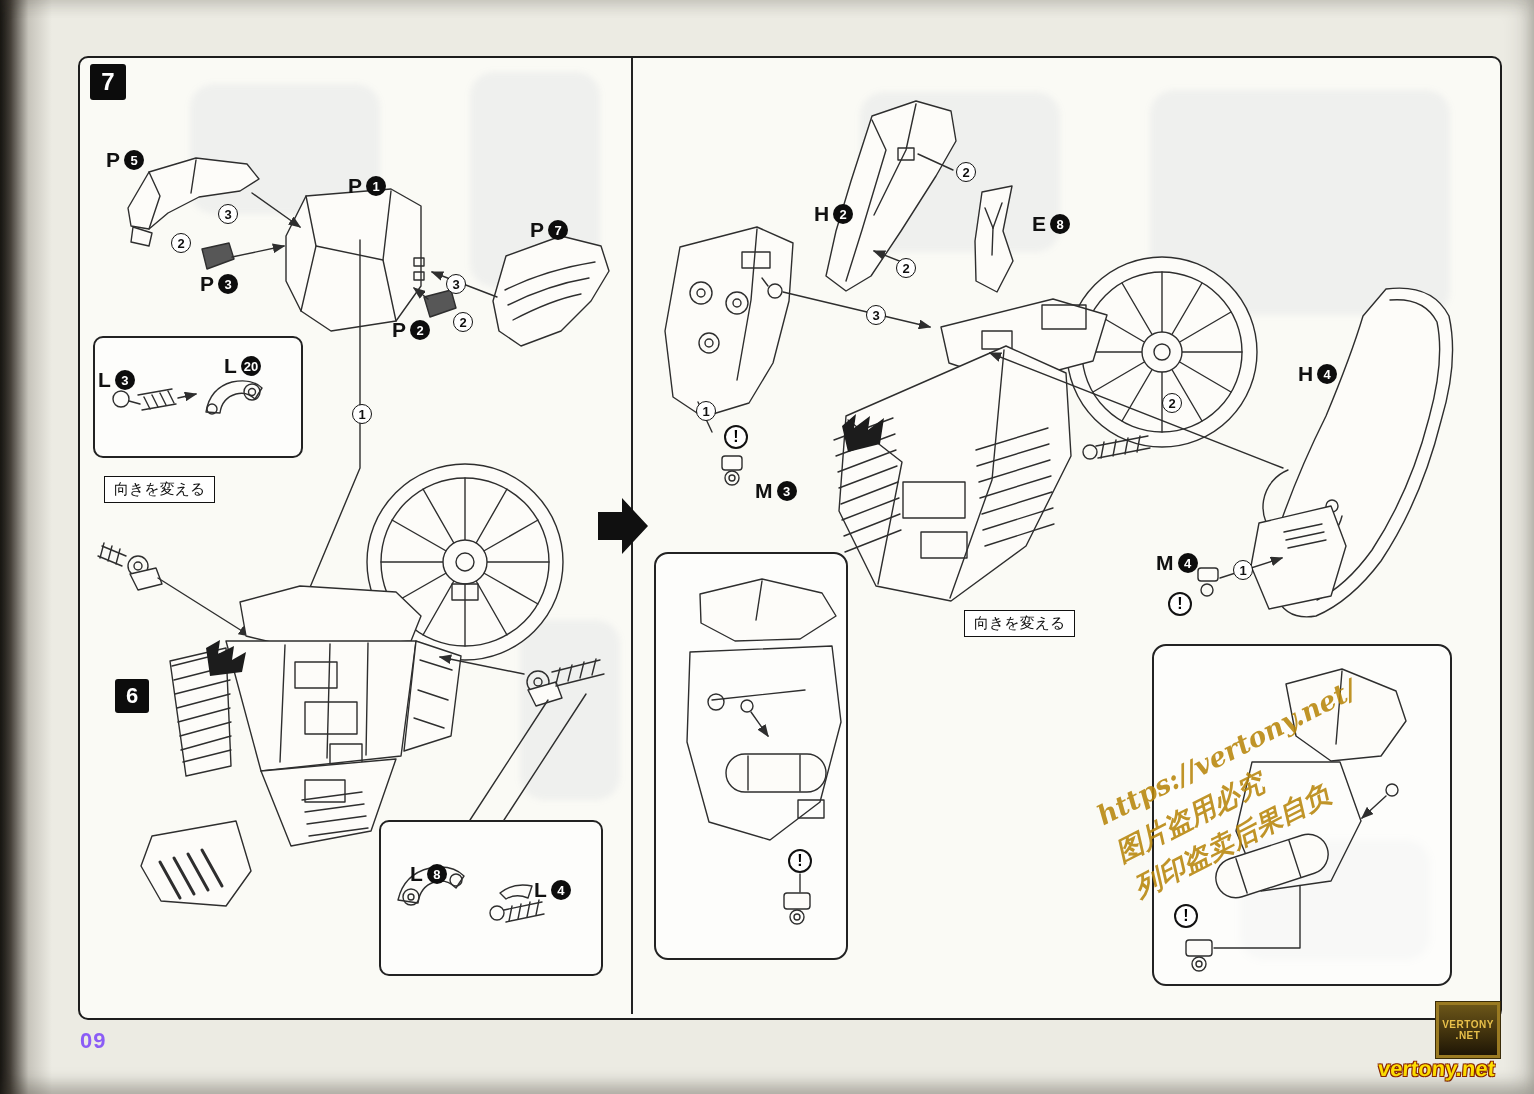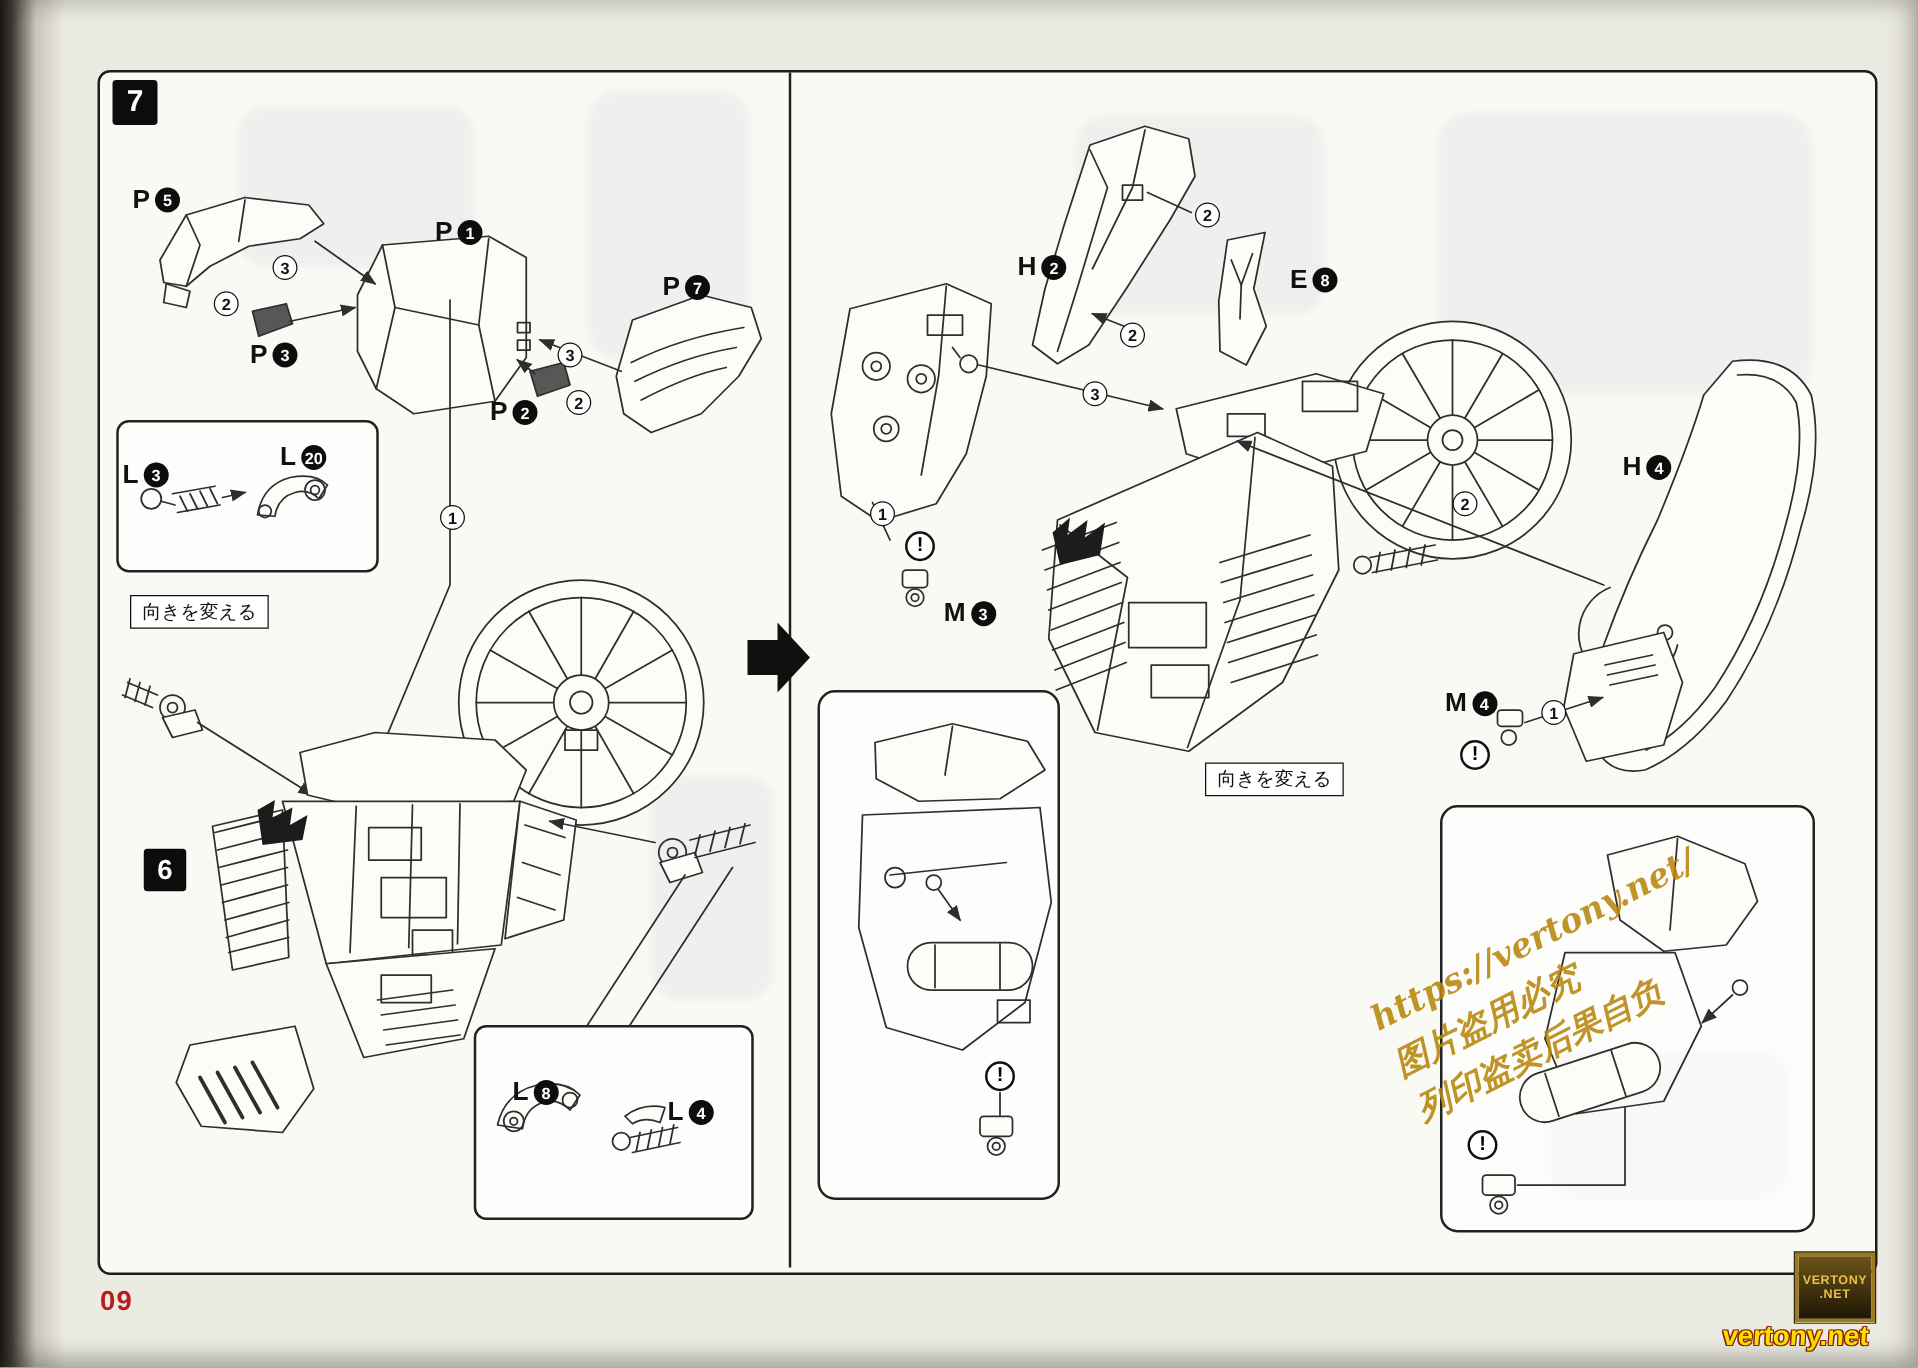--- a/index.html
+++ b/index.html
@@ -23,21 +23,21 @@
   .step-badge.small{width:34px;height:34px;font-size:22px;}
   .part-label{position:absolute;display:flex;align-items:center;gap:4px;z-index:4;
         font:600 21px "Liberation Sans",sans-serif;color:#111;}
   .pl-badge{display:inline-flex;min-width:20px;height:20px;padding:0 3px;border-radius:11px;background:#0d0d0d;color:#fff;
         font:700 13px "Liberation Sans",sans-serif;align-items:center;justify-content:center;box-sizing:border-box;}
   .callout{position:absolute;width:20px;height:20px;border:1.6px solid #111;border-radius:50%;background:#fff;color:#111;z-index:4;
         font:600 13px "Liberation Sans",sans-serif;display:flex;align-items:center;justify-content:center;box-sizing:border-box;}
   .caution{position:absolute;width:24px;height:24px;border:2px solid #111;border-radius:50%;background:#fff;color:#000;z-index:4;
         font:800 16px "Liberation Sans",sans-serif;display:flex;align-items:center;justify-content:center;box-sizing:border-box;}
   .page-number{position:absolute;left:80px;top:1028px;z-index:4;
-        font:600 22px "Liberation Sans",sans-serif;color:#b91c1c;letter-spacing:1px;}
+        font:600 22px "Liberation Sans",sans-serif;color:#8b5cf6;letter-spacing:1px;}
   .mid-arrow{position:absolute;left:596px;top:496px;z-index:4;}
   .art{z-index:3;pointer-events:none;}
   .art line,.art path,.art polyline,.art polygon,.art circle,.art rect,.art ellipse{
         stroke:#2e2e2e;stroke-width:1.4;fill:none;stroke-linecap:round;stroke-linejoin:round;}
   .art .fw{fill:#fdfcf9;}
   .art .fd{fill:#575757;}
   .art .fk{fill:#1c1c1c;stroke:none;}
   .art .bold{stroke-width:3;}
   .art marker path{fill:#2e2e2e;stroke:none;}
   .wm-diag{position:absolute;left:1090px;top:800px;z-index:6;transform:rotate(-27deg);transform-origin:0 0;

